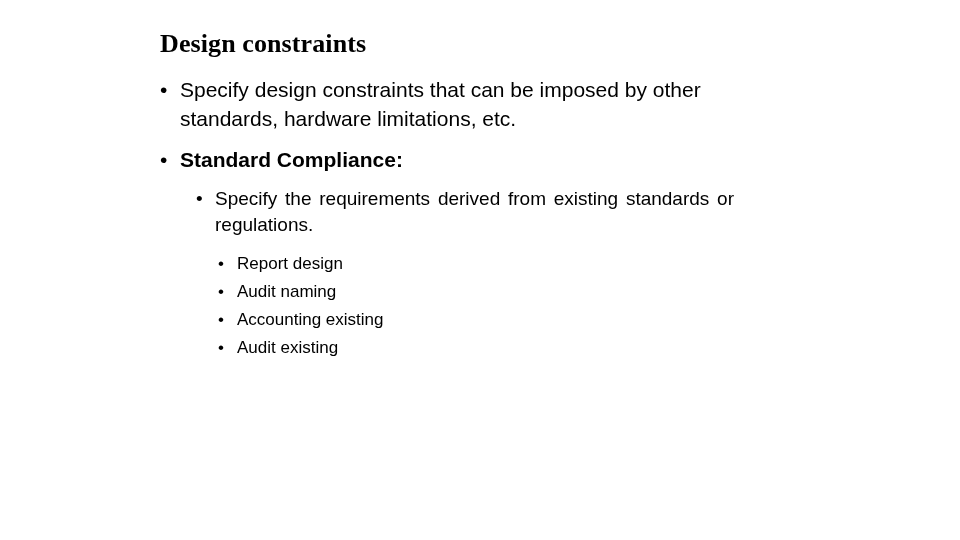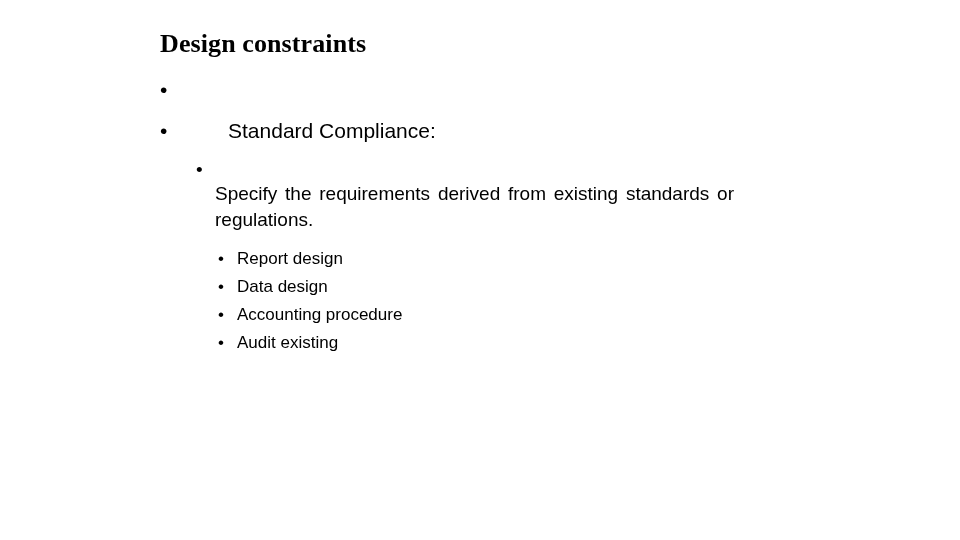--- a/index.html
+++ b/index.html
@@ -49,22 +49,21 @@
     flex: 0 0 20px;
     text-align: left;
     font-size: 21px;
     line-height: 29px;
   }
   .lvl1 .text {
     flex: 1 1 auto;
     max-width: 562px;
   }
   .lvl1.bold .text {
-    font-weight: normal;
-    margin-left: 48px;
+    font-weight: bold;
   }
   .spacer-sm {
     height: 12px;
   }
   .lvl2 {
     display: flex;
     align-items: flex-start;
     font-size: 19px;
     line-height: 26px;
     margin-left: 36px;
@@ -73,21 +72,20 @@
     width: 19px;
     flex: 0 0 19px;
     font-size: 19px;
     line-height: 26px;
   }
   .lvl2 .text {
     flex: 1 1 auto;
     max-width: 519px;
     text-align: justify;
     text-justify: inter-word;
-    margin-top: 24px;
   }
   .lvl3-group {
     margin-top: 12px;
   }
   .lvl3 {
     display: flex;
     align-items: flex-start;
     font-size: 17px;
     line-height: 28px;
     margin-left: 58px;
@@ -106,20 +104,21 @@
 <body>
 
 <div class="slide">
 
   <div class="slide-title">Design constraints</div>
 
   <div class="body-block">
 
     <div class="lvl1">
       <span class="bullet">•</span>
+      <span class="text">Specify design constraints that can be imposed by other standards, hardware limitations, etc.</span>
     </div>
 
     <div class="spacer-sm"></div>
 
     <div class="lvl1 bold">
       <span class="bullet">•</span>
       <span class="text">Standard Compliance:</span>
     </div>
 
     <div class="spacer-sm"></div>
@@ -129,25 +128,25 @@
       <span class="text">Specify the requirements derived from existing standards or regulations.</span>
     </div>
 
     <div class="lvl3-group">
       <div class="lvl3">
         <span class="bullet">•</span>
         <span class="text">Report design</span>
       </div>
       <div class="lvl3">
         <span class="bullet">•</span>
-        <span class="text">Data design</span>
+        <span class="text">Audit naming</span>
       </div>
       <div class="lvl3">
         <span class="bullet">•</span>
-        <span class="text">Accounting procedure</span>
+        <span class="text">Accounting existing</span>
       </div>
       <div class="lvl3">
         <span class="bullet">•</span>
         <span class="text">Audit existing</span>
       </div>
     </div>
 
   </div>
 </div>
 

